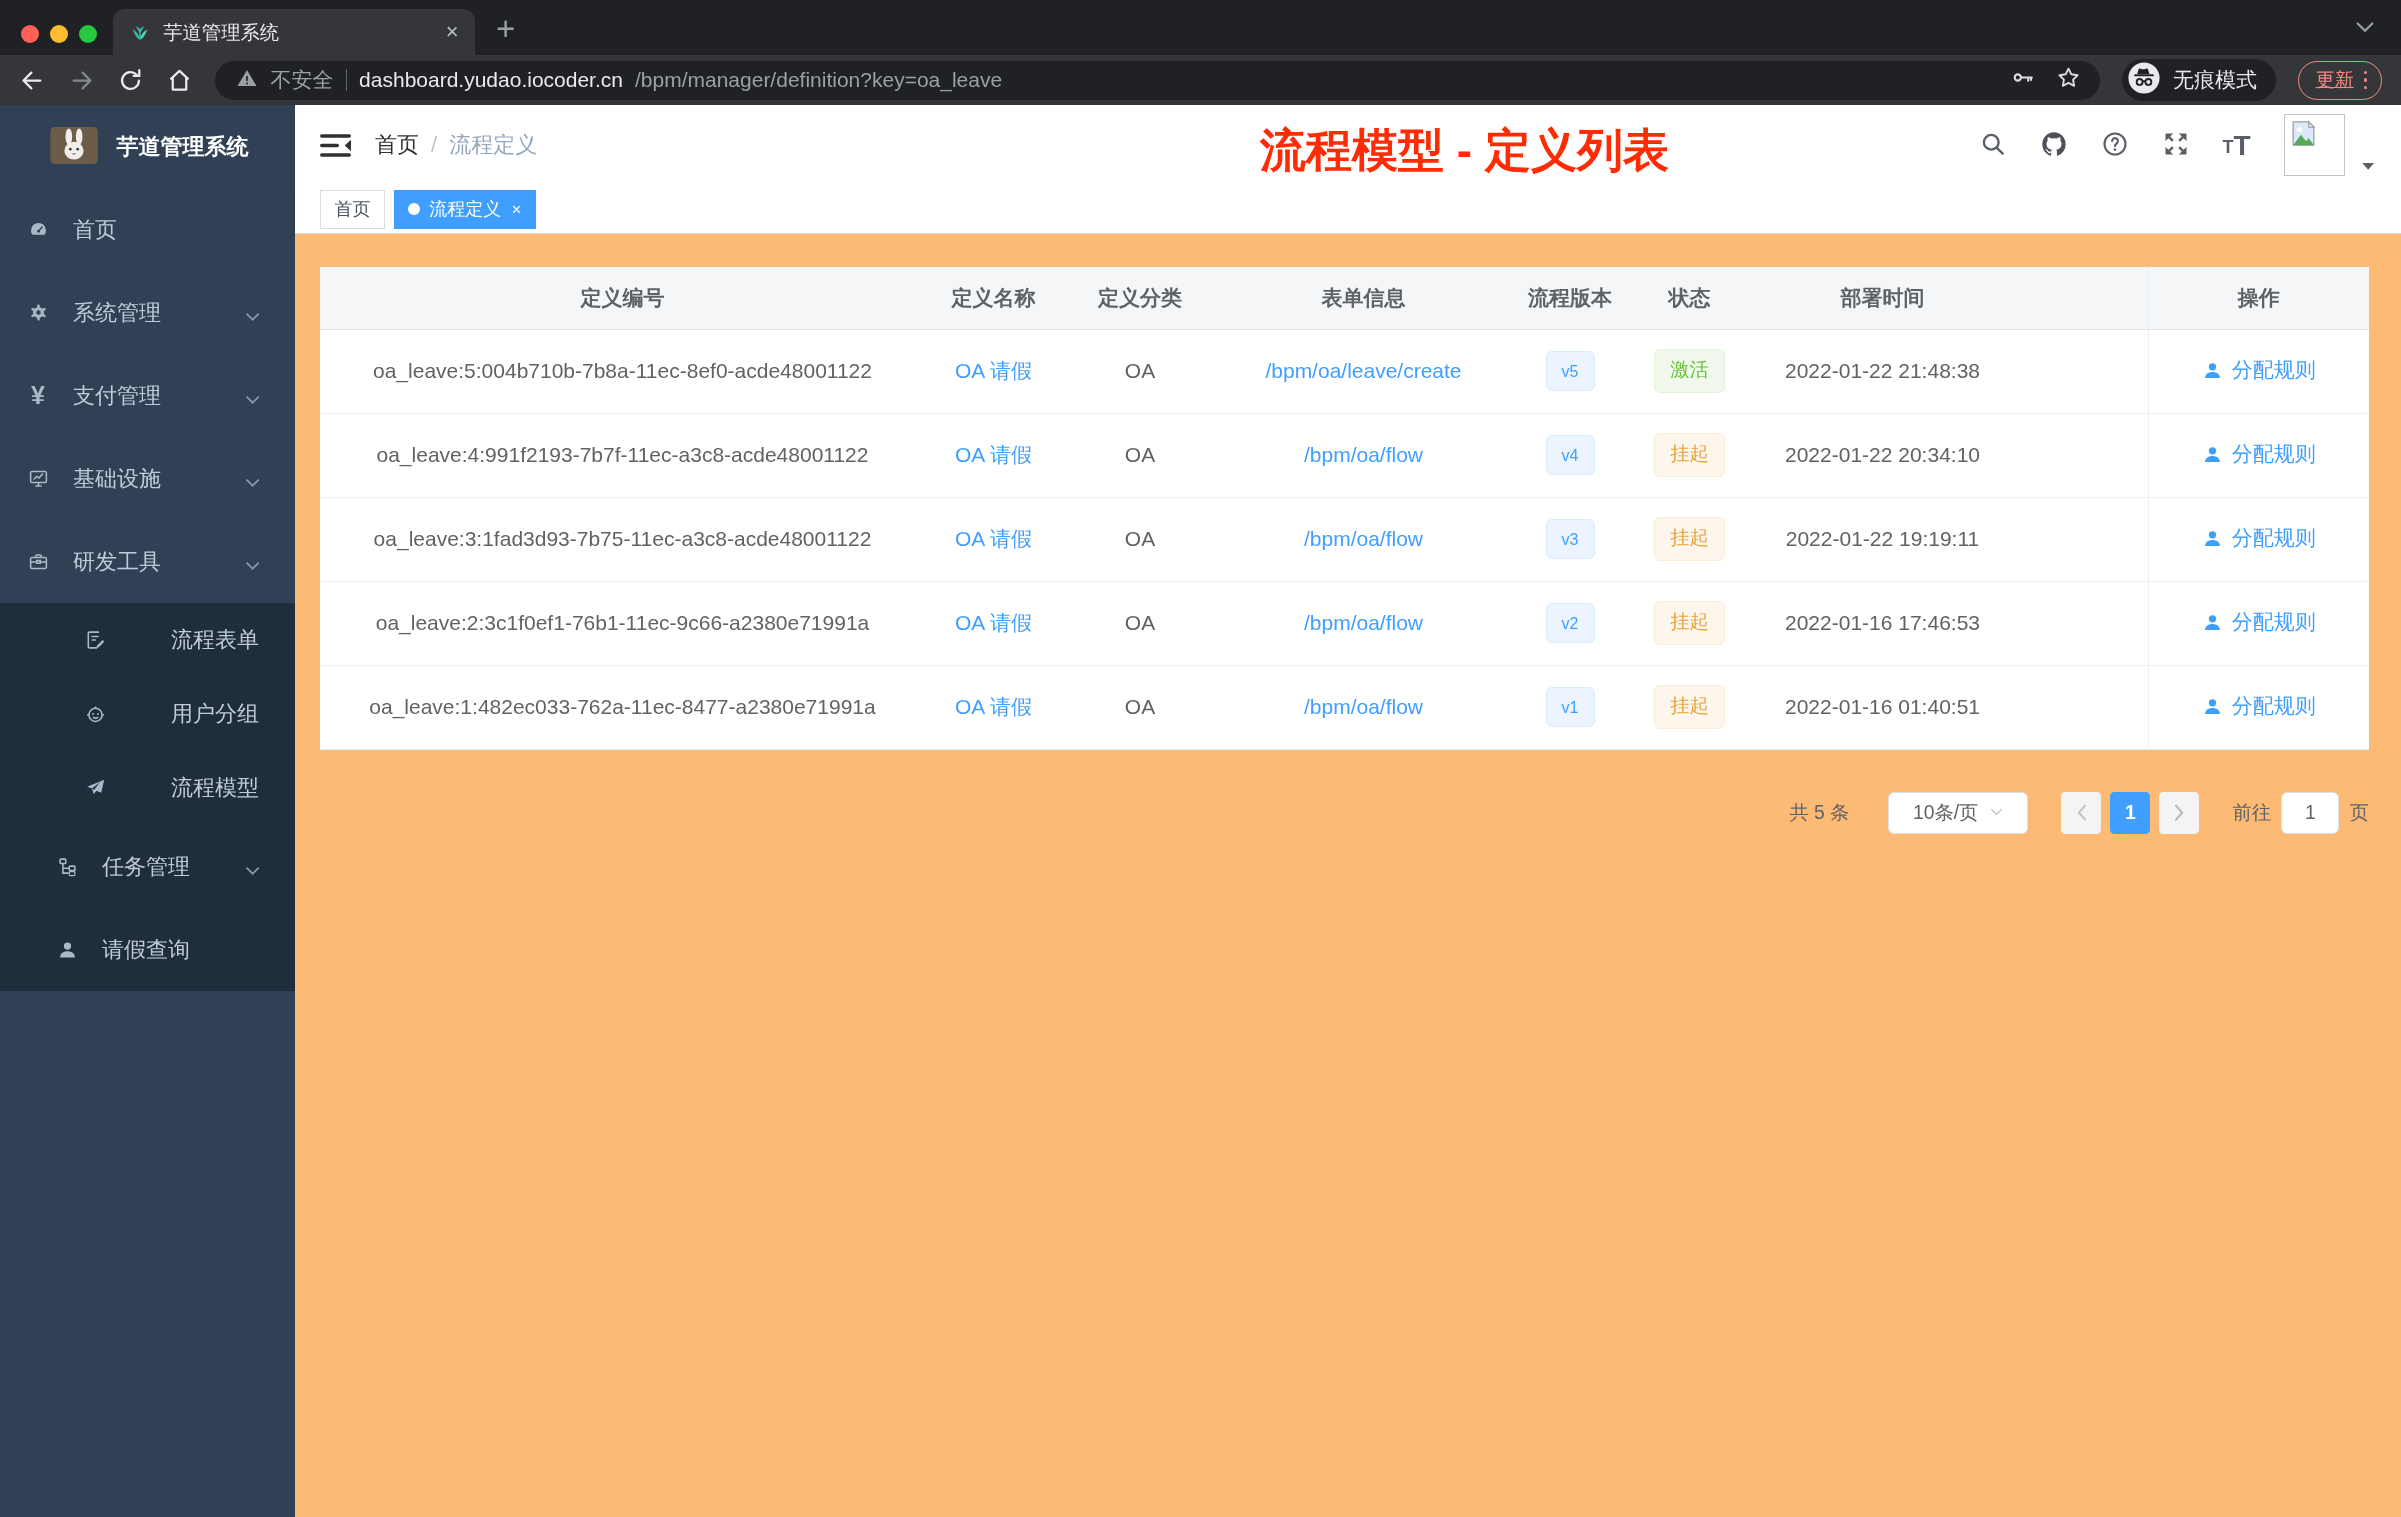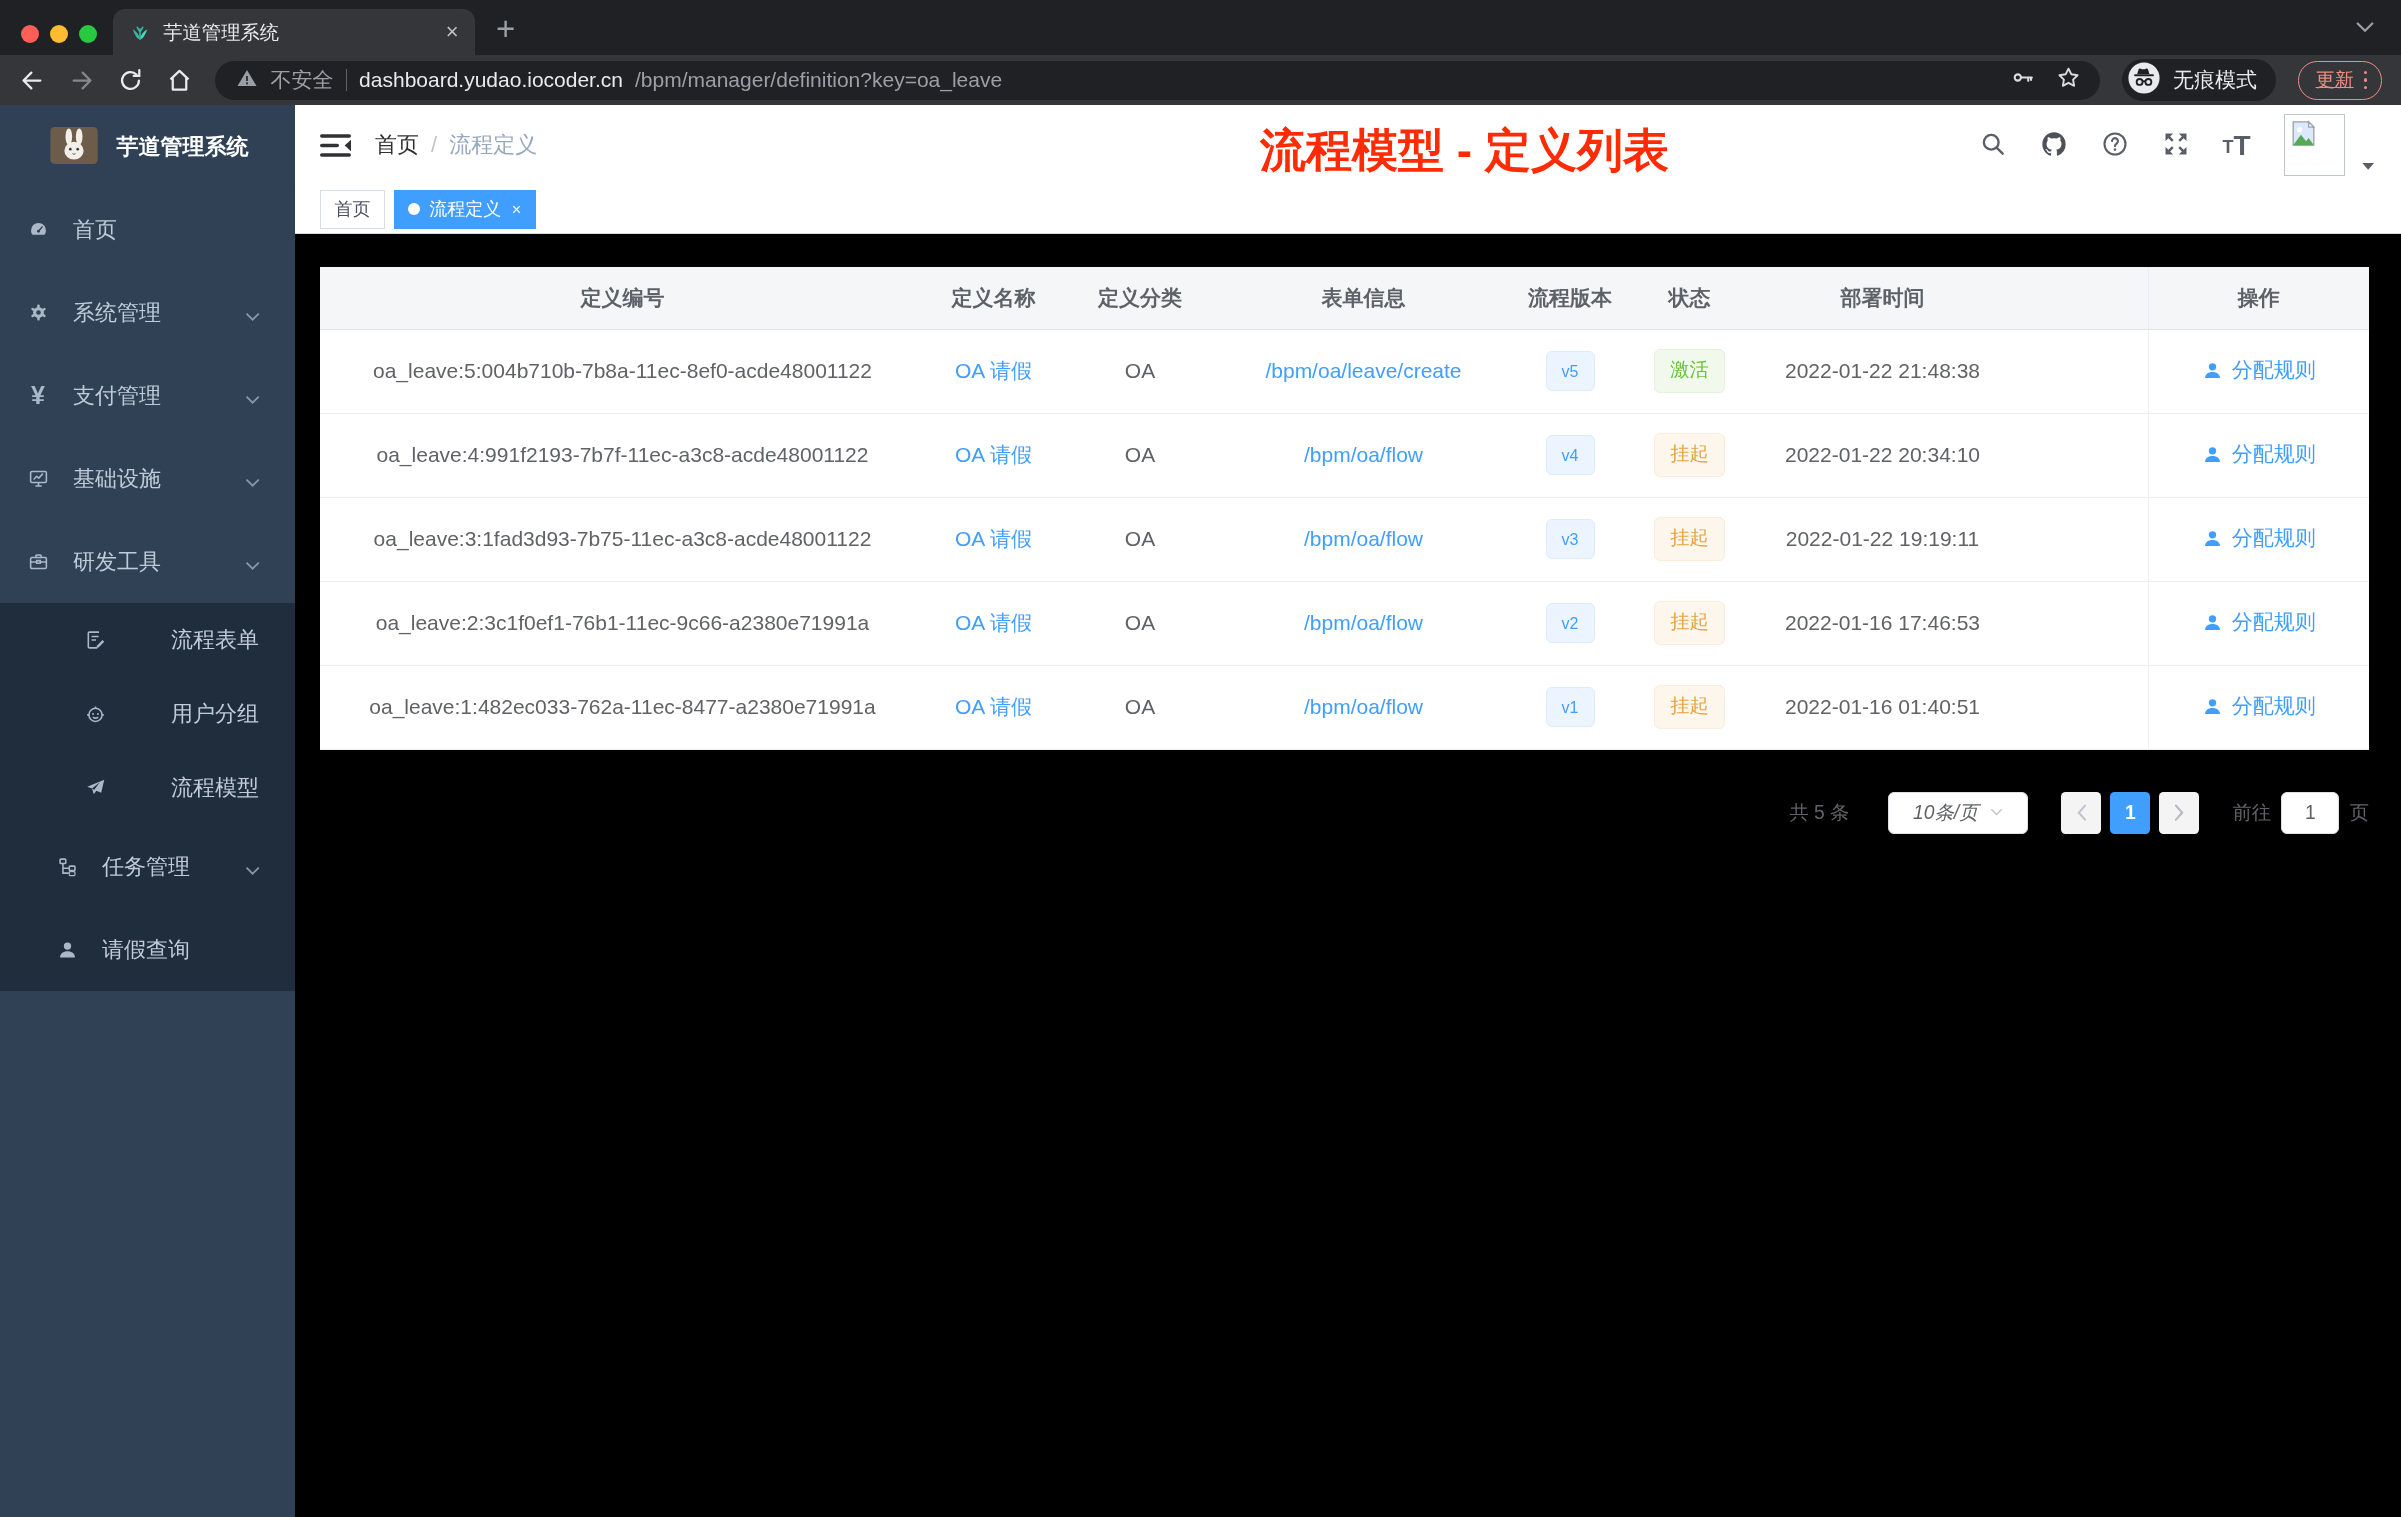--- a/index.html
+++ b/index.html
@@ -66,41 +66,41 @@
                    color:#ff2b05; z-index:5; white-space:nowrap; }
 
   .tags-bar { height:49px; display:flex; align-items:center; padding:0 25px; gap:9px;
               border-bottom:0.7px solid #d8dce5; box-shadow:0 1.5px 4.5px rgba(0,0,0,.04); flex:none; background:#fff; }
   .tag { height:39px; display:flex; align-items:center; gap:9px; padding:0 13.4px; border:0.7px solid #d8dce5;
          background:#fff; color:#495060; font-size:18px; cursor:pointer; }
   .tag.active { background:#409eff; border-color:#409eff; color:#fff; }
   .tag-dot { width:12px; height:12px; border-radius:50%; background:#fff; display:block; }
   .tag-close { font-size:16.3px; color:#fff; margin-left:1.5px; }
 
-  .content { flex:1; padding:33px 25px 12px 25px; background:#000000; }
+  .content { flex:1; padding:33px 25px 12px 25px; background:#fdba74; }
   table.def-table { width:2049px; table-layout:fixed; border-collapse:collapse; font-size:21px; color:#606266; }
   .def-table th { background:#f5f6f8; height:62px; font-weight:bold; color:#5d6268; text-align:center;
                   border-bottom:1.5px solid #dfe6ec; }
   .def-table td { height:84px; text-align:center; border-bottom:0.7px solid #ebeef5; background:#fff;
                   overflow:hidden; white-space:nowrap; }
   .def-table .col-op { border-left:0.7px solid #ebeef5; }
   .link { color:#409eff; cursor:pointer; text-decoration:none;margin-top:12px; }
   .ver-tag { display:inline-block; min-width:49px; padding:0 9px; height:40px; line-height:39px;
              background:#ecf5ff; border:0.7px solid #d9ecff; border-radius:6px; color:#409eff; font-size:16px; }
   .status-tag { display:inline-block; padding:0 15px; height:44px; line-height:39px; border-radius:6px; font-size:19.3px; }
   .status-tag.success { background:#f0f9eb; border:0.7px solid #e1f3d8; color:#67c23a; }
   .status-tag.warning { background:#fdf6ec; border:0.7px solid #faecd8; color:#e6a23c; }
   .op-link { color:#409eff; display:inline-flex; align-items:center; gap:9px; cursor:pointer; text-decoration:none; }
 
   .pagination { display:flex; align-items:center; justify-content:flex-end; margin-top:42px; color:#606266;
                 font-size:19.3px; width:2049px; }
   .pg-total { margin-right:39px; }
   .pg-select { width:140px; height:42px; border:0.7px solid #dcdfe6; border-radius:6px; display:flex;
                align-items:center; justify-content:center; gap:10.4px; color:#606266; background:#fff;
-               margin-right:33px; cursor:pointer;font-style:italic; }
+               margin-right:33px; cursor:pointer; }
   .pg-btn { width:40px; height:42px; background:#f4f4f5; border-radius:4.5px; display:flex; align-items:center;
             justify-content:center; cursor:pointer; }
   .pg-page { width:40px; height:42px; background:#409eff; color:#fff; font-weight:bold; border-radius:4.5px;
              display:flex; align-items:center; justify-content:center; margin:0 9px; cursor:pointer; }
   .pg-goto { margin-left:33px; display:flex; align-items:center; gap:10.4px; }
   .pg-input { width:58px; height:42px; border:0.7px solid #dcdfe6; border-radius:6px; text-align:center;
               font-size:19.3px; color:#606266; font-family:inherit; }
 </style>
 </head>
 <body>

